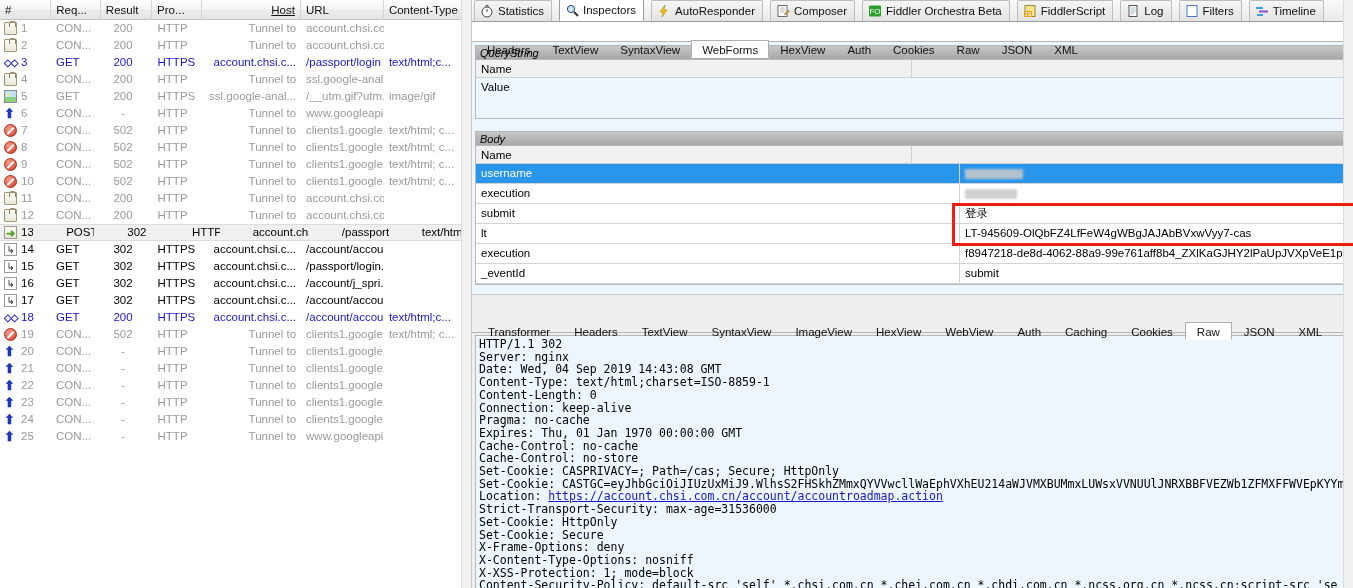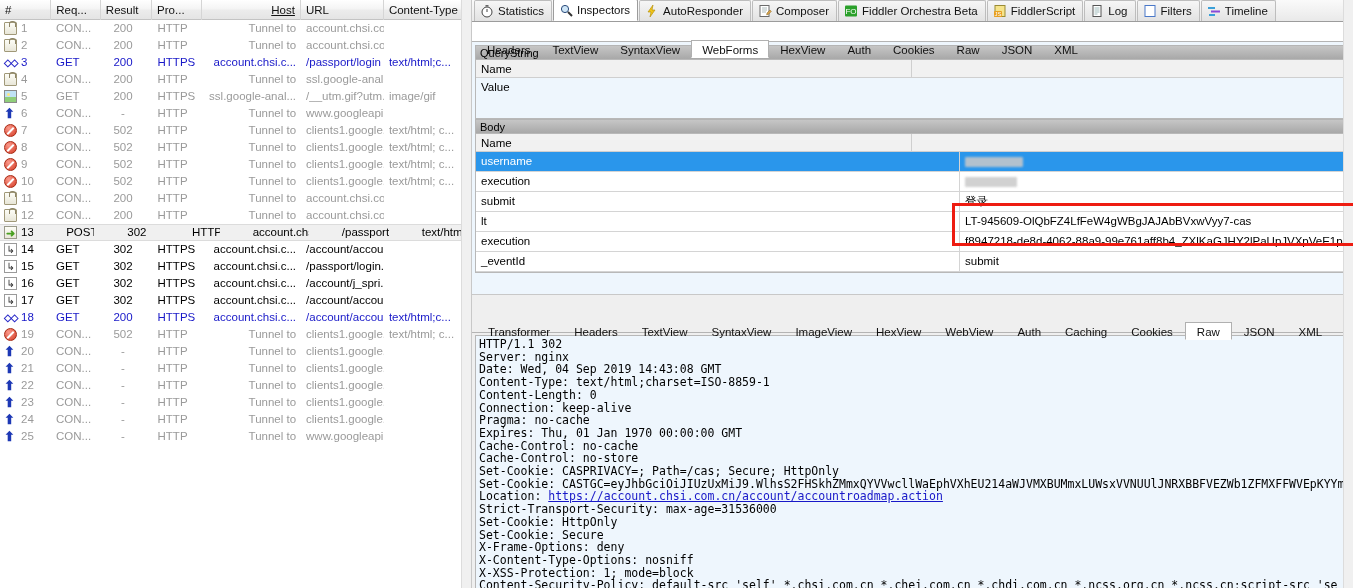--- a/index.html
+++ b/index.html
@@ -111,21 +111,21 @@
     height: 22px; display:flex; align-items: flex-end;
     background: linear-gradient(to bottom,#fafafa,#e9e9e9);
     border-bottom: 1px solid #9c9c9c;
     padding-left: 2px;
   }
   .ttab {
     height: 21px; display:flex; align-items:center; gap:4px;
     padding: 0 7px 0 5px; font-size: 11.5px;
     border: 1px solid #bdbdbd; border-bottom: none;
     background: linear-gradient(to bottom,#f6f6f6,#e2e2e2);
-    margin-right: 1px; color:#111;
+    margin-right: 7px; color:#111;
     border-radius: 2px 2px 0 0;
     white-space: nowrap;
   }
   .ttab.active {
     background: #fff; height: 22px;
     border-color: #9c9c9c; border-bottom: 1px solid #fff;
     font-weight: normal;
   }
   .tico { width:14px; height:14px; flex:0 0 14px; position:relative; display:inline-block; }
   .tico svg { display:block; }
@@ -140,21 +140,21 @@
     height:18px; line-height:18px; padding: 0 10px; font-size:11.5px;
     border:1px solid transparent; color:#111; white-space:nowrap;margin-top:35px;
   }
   .stab.active { border:1px solid #b0b0b0; background:#fff; border-bottom-color:#fff; }
 
   
   #webforms { height: 252px; background:#eef6fd; padding: 3px 3px 0 3px; }
   .sect-title {
     height:14px; line-height:14px; font-size:11px; padding-left:4px;
     background: linear-gradient(to bottom,#c6c6c6,#a8a8a8);
-    color:#000; border:1px solid #b5b5b5; border-bottom:none;
+    color:#000; border:1px solid #b5b5b5; border-bottom:none;font-style:italic;
   }
   .grid { background:#fff; border:1px solid #b8b8b8; }
   .grid-head { display:flex; height:18px; background:#f1f1f1; border-bottom:1px solid #cfcfcf;flex-direction:column;}
   .grid-head div { line-height:18px; font-size:11.5px; padding-left:5px; }
   .gh-name { width: 436px; border-right:1px solid #cfcfcf; }
   .gh-val  { flex:1; }
   .grid-body { background:#eef6fd; }
   .grow { display:flex; height:20px; border-bottom:1px solid #d4d4d4; background:#fff; position:relative;}
   .grow > div { line-height:19px; font-size:11.5px; padding-left:5px; overflow:hidden; white-space:nowrap; }
   .gc-name { width:484px; border-right:1px solid #d4d4d4; }
@@ -614,21 +614,21 @@
     <div id="webforms">
       <div class="sect-title">QueryString</div>
       <div class="grid">
         <div class="grid-head">
           <div class="gh-name">Name</div>
           <div class="gh-val">Value</div>
         </div>
         <div class="qs-empty"></div>
       </div>
 
-      <div class="sect-title" style="margin-top:0;">Body</div>
+      <div class="sect-title" style="margin-top:12px;">Body</div>
       <div class="grid">
         <div class="grid-head">
           <div class="gh-name">Name</div>
           <div class="gh-val">Value</div>
         </div>
         <div class="grid-body" id="body-rows">
             <div class="grow selected">
               <div class="gc-name">username</div>
               <div class="gc-val"><span class="blurbox" style="width: 58px;"></span></div>
             </div>

